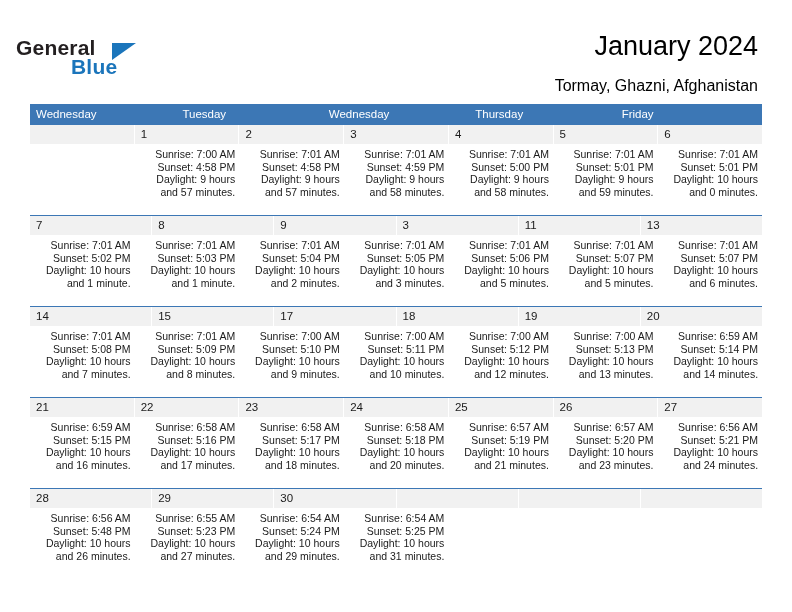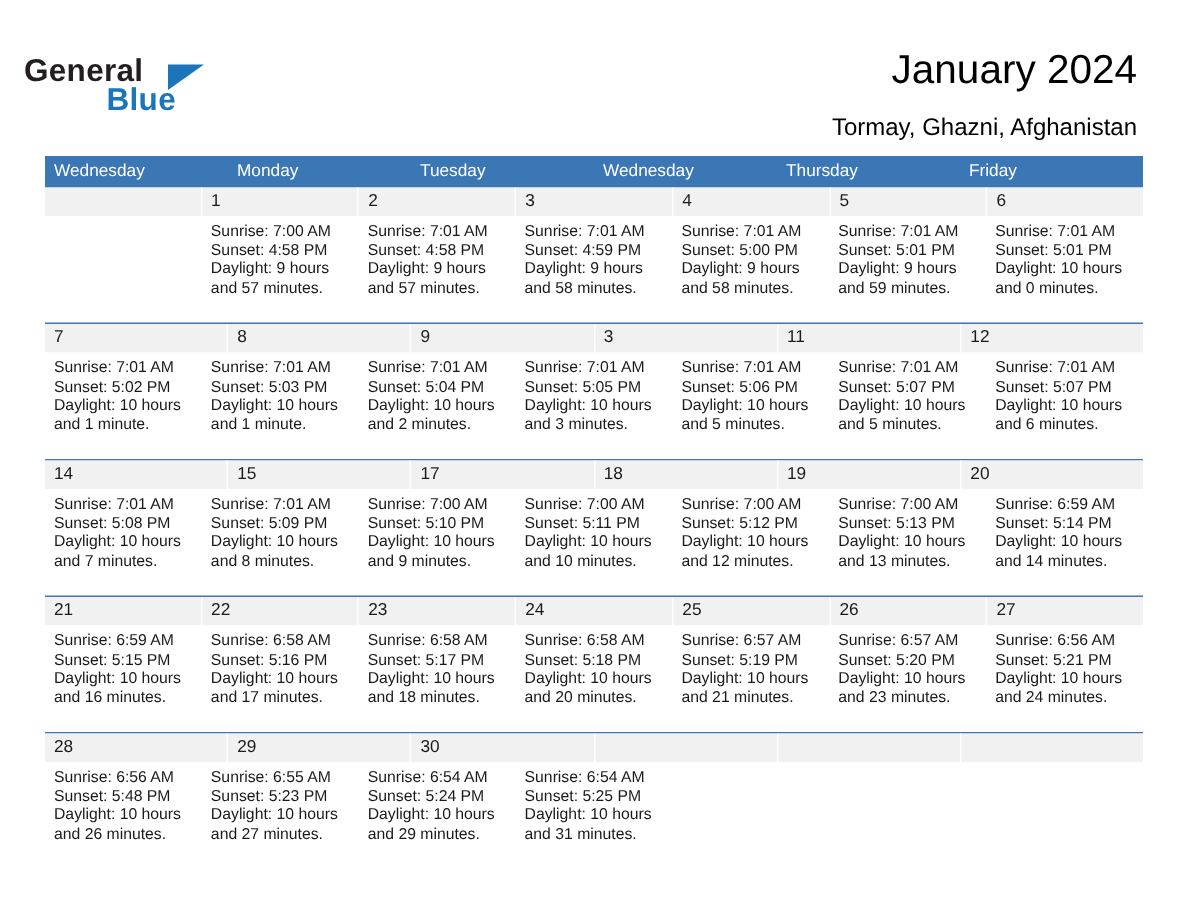--- a/index.html
+++ b/index.html
@@ -115,20 +115,21 @@
   }
   .week-numbers {
     display: flex;
     background: #f1f1f1;
     height: 19px;
   }
   .week-body {
     display: flex;
     background: #ffffff;
     height: 71px;
+    text-align: right;
   }
   .week:last-of-type .week-body {
     height: 70px;
   }
   .num-cell {
     flex: 1 1 0;
     box-sizing: border-box;
     border-right: 1px solid #ffffff;
     font-size: 11.5px;
     line-height: 19px;
@@ -164,21 +165,20 @@
       <span class="logo-tri"></span>
       <span class="logo-blue">Blue</span>
     </div>
     <div class="title">January 2024</div>
     <div class="subtitle">Tormay, Ghazni, Afghanistan</div>
   </div>
 
   <div class="calendar">
     <div class="weekdays" id="weekday-row">
         <div class="weekday">Wednesday</div>
-        <div class="weekday">Monday</div>
         <div class="weekday">Tuesday</div>
         <div class="weekday">Wednesday</div>
         <div class="weekday">Thursday</div>
         <div class="weekday">Friday</div>
       </div>
     <div id="weeks-container">
         <div class="week">
           <div class="week-numbers">
             <div class="num-cell"></div>
             <div class="num-cell">1</div>
@@ -228,21 +228,21 @@
             </div>
           </div>
         </div>
         <div class="week">
           <div class="week-numbers">
             <div class="num-cell">7</div>
             <div class="num-cell">8</div>
             <div class="num-cell">9</div>
             <div class="num-cell">3</div>
             <div class="num-cell">11</div>
-            <div class="num-cell">12</div>
+            <div class="num-cell">13</div>
           </div>
           <div class="week-body">
             <div class="day-cell">
               <div class="day-line">Sunrise: 7:01 AM</div>
               <div class="day-line">Sunset: 5:02 PM</div>
               <div class="day-line">Daylight: 10 hours</div>
               <div class="day-line">and 1 minute.</div>
             </div>
             <div class="day-cell">
               <div class="day-line">Sunrise: 7:01 AM</div>

